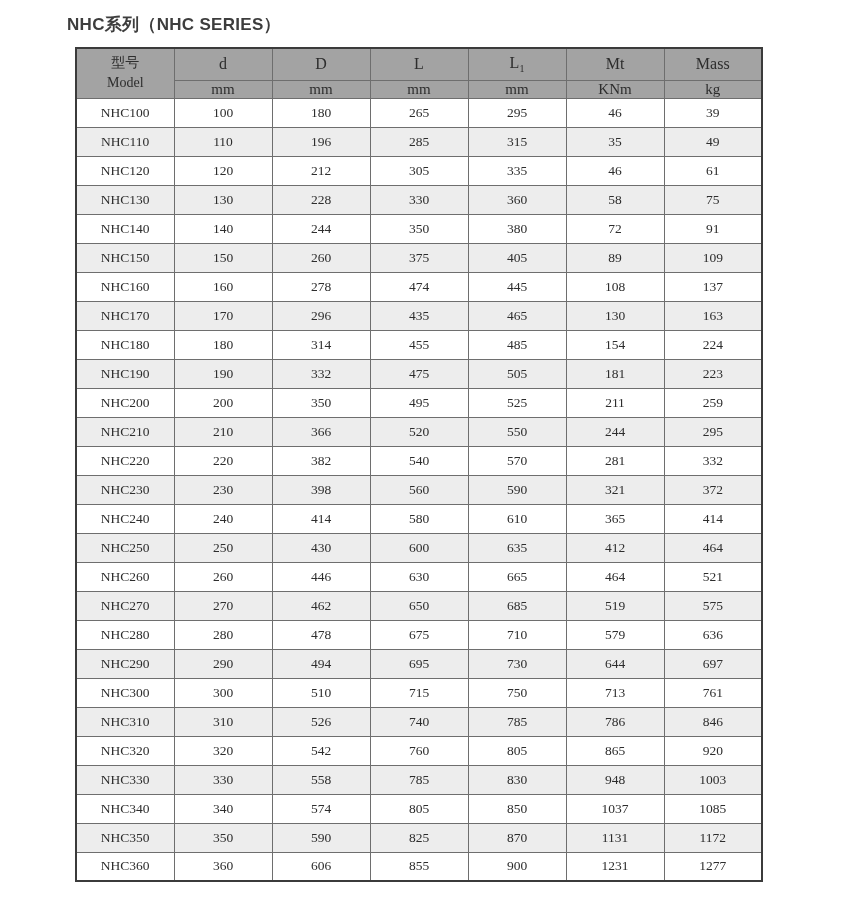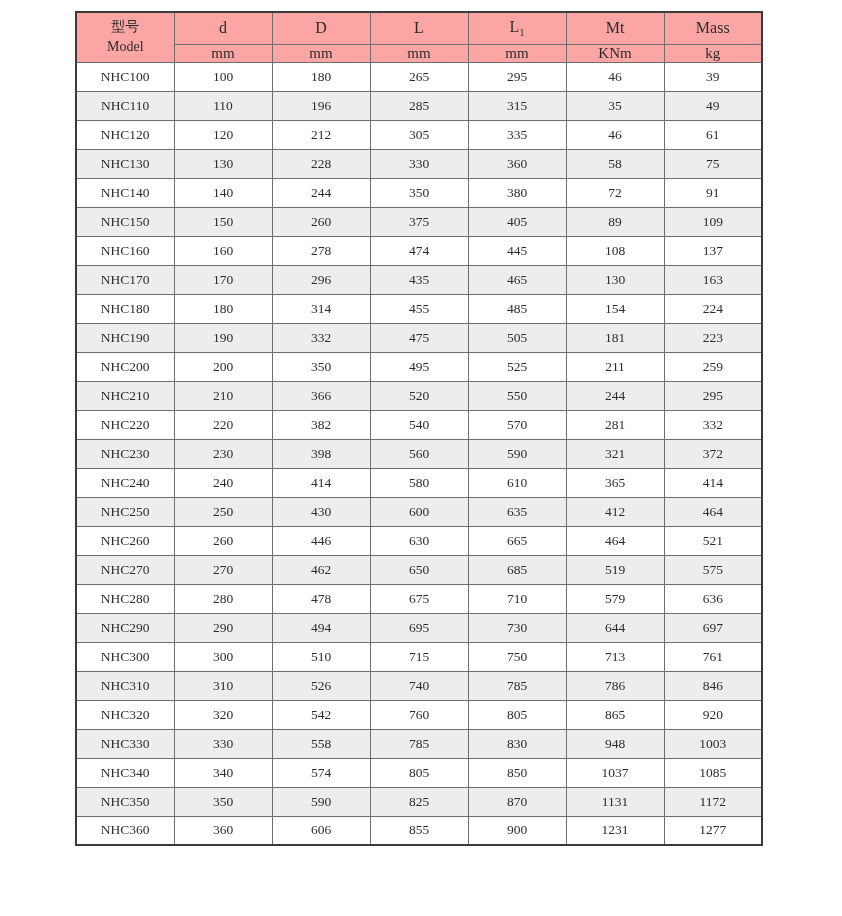--- a/index.html
+++ b/index.html
@@ -34,41 +34,42 @@
   }
   .spec-table th, .spec-table td {
     border: 1px solid #6e6e6e;
     text-align: center;
     vertical-align: middle;
     color: #2d2d2d;
     padding: 0;
     overflow: hidden;
   }
   .spec-table thead th {
-    background: #fca5a5;
+    background: #a3a3a3;
     font-weight: normal;
   }
   .spec-table thead tr.row-labels { height: 32px; }
   .spec-table thead tr.row-units  { height: 15px; }
   .spec-table th.model-th {
     font-size: 14px;
     line-height: 1.45;
   }
   .spec-table th.col-label { font-size: 16px; }
   .spec-table th.col-label sub { font-size: 10px; }
   .spec-table th.col-unit  { font-size: 15px; }
   .spec-table tbody tr { height: 29px; padding-left: 43px; }
   .spec-table tbody td { font-size: 13.5px; }
   .spec-table tbody tr:nth-child(odd)  { background: #ffffff; }
   .spec-table tbody tr:nth-child(even) { background: #ededed; }
 </style>
 </head>
 <body>
 
 <div class="page">
+  <h1 class="page-title">NHC系列（NHC SERIES）</h1>
 
   <table class="spec-table">
     <thead>
       <tr class="row-labels">
         <th rowspan="2" class="model-th">
           <div>型号</div>
           <div>Model</div>
         </th>
       <th class="col-label">d</th>
           <th class="col-label">D</th>

